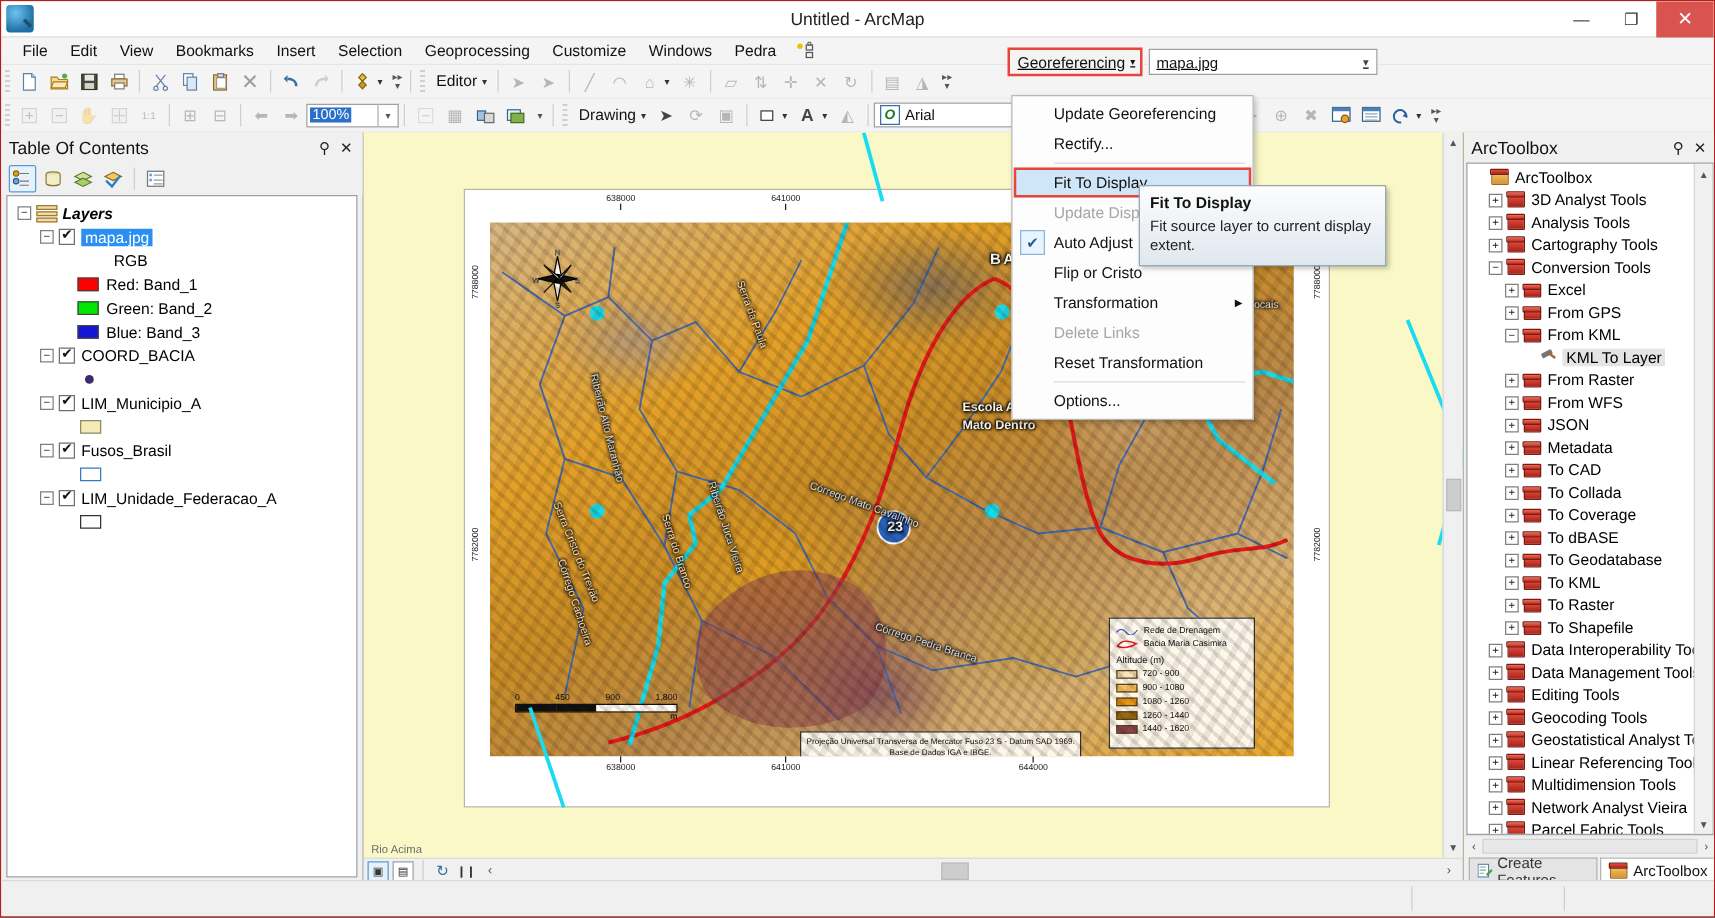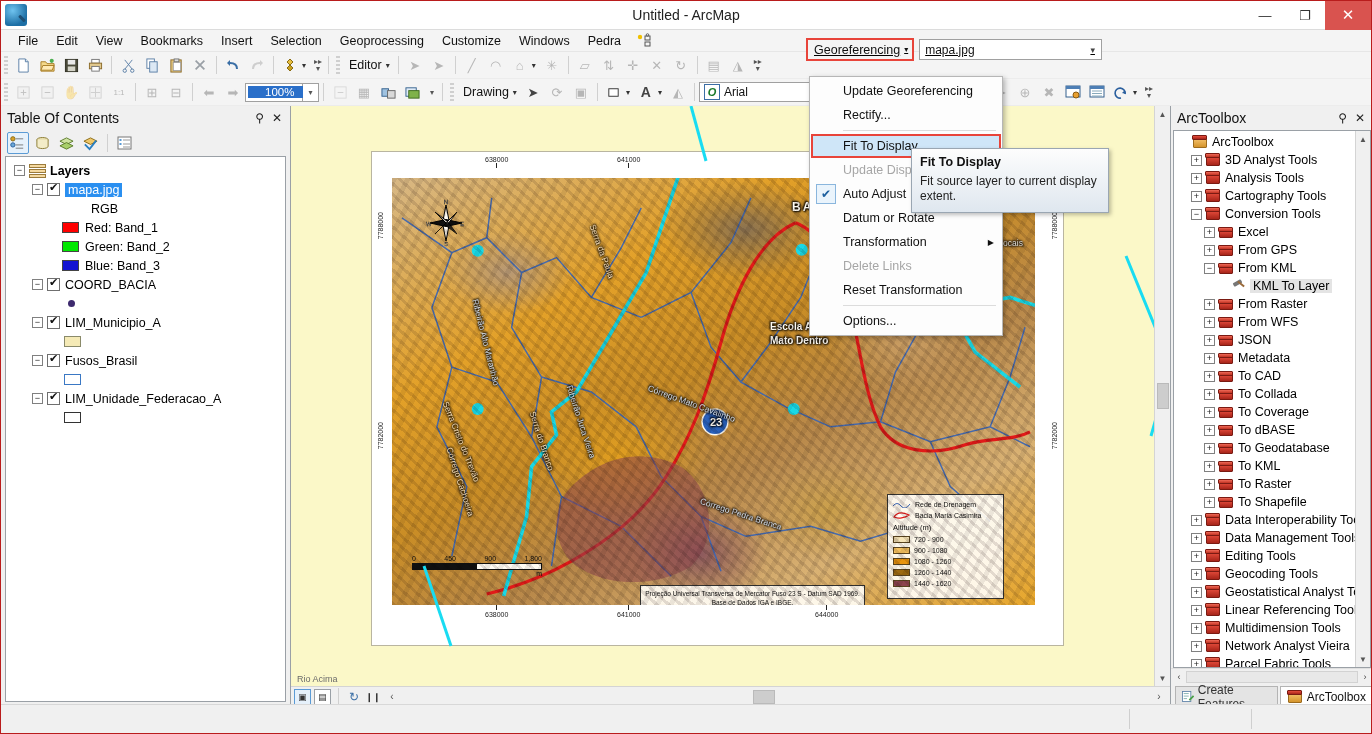--- a/index.html
+++ b/index.html
@@ -82,21 +82,21 @@
   .overflow {
     width: 12px; height: 22px; margin-left: 2px;
     display:flex; flex-direction:column; align-items:center; justify-content:center;
     color:#555; font-size:8px; line-height:7px;
   }
 
   .zoombox {
     width: 58px; height: 19px; border: 1px solid #a0a0a0; background: #fff;
     display: flex; align-items: center; padding-left: 2px;
   }
-  .zoombox .val { background: #2a6fc9; color: #fff; font-size: 11.5px; padding: 0 17px; }
+  .zoombox .val { background: #2a6fc9; color: #fff; font-size: 11.5px; padding: 0 2px; }
   .zoom-drop { width: 16px; height: 19px; border: 1px solid #a0a0a0; border-left: none;
     background: #fff; display: flex; align-items: center; justify-content: center;
     font-size: 8px; color: #555; }
 
   .fontbox {
     width: 170px; height: 20px; border: 1px solid #a0a0a0; background: #fff;
     display: flex; align-items: center; font-size: 12px; color: #111;
   }
   .fontbox .fico {
     width: 16px; height: 16px; margin: 0 4px;
@@ -208,21 +208,21 @@
   .layers-icon {
     width: 17px; height: 14px; margin-right: 4px; flex: none; position: relative;
   }
   .layers-icon i {
     position: absolute; left: 0; width: 17px; height: 4px;
     background: #f5d9a0; border: 1px solid #9b7b3c;
   }
   .swatch { width: 17px; height: 11px; border: 1px solid #444; margin-right: 6px; flex: none; }
   .dot { width: 7px; height: 7px; border-radius: 50%; background: #3d2a6e; margin-left: 2px; }
   .lbl-sel { background: #2a8ff0; color: #fff; padding: 0 3px; }
-  .bold { font-weight: bold; }
+  .bold { font-weight: bold; font-style: italic; }
 
   
   .mapwrap {
     flex: 1; position: relative; background: #fbf8c8;
     border-right: 1px solid #9aa0a6;
     display: flex; flex-direction: column;
   }
   .mapcanvas { position: relative; flex: 1; background: #fbf8c8; overflow: hidden; }
   .map-vscroll {
     position: absolute; right: 0; top: 0; width: 16px; bottom: 0;
@@ -661,21 +661,21 @@
   <div class="ctx-menu">
     <div class="ctx-item">Update Georeferencing</div>
     <div class="ctx-item">Rectify...</div>
     <div class="ctx-sep"></div>
     <div class="ctx-item sel">Fit To Display</div>
     <div class="ctx-item disabled">Update Display</div>
     <div class="ctx-item">
       <span class="ctx-check">✔</span>
       <span>Auto Adjust</span>
     </div>
-    <div class="ctx-item">Datum or Rotate</div>
+    <div class="ctx-item">Flip or Cristo</div>
     <div class="ctx-item">
       <span>Transformation</span>
       <span class="submark">▶</span>
     </div>
     <div class="ctx-item disabled">Delete Links</div>
     <div class="ctx-item">Reset Transformation</div>
     <div class="ctx-sep"></div>
     <div class="ctx-item">Options...</div>
   </div>
 

